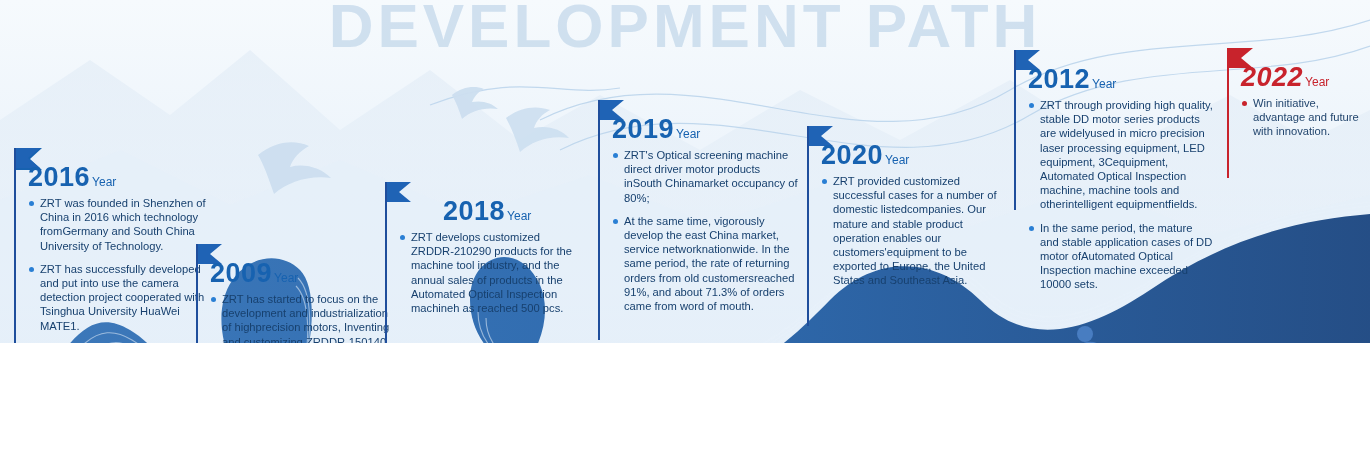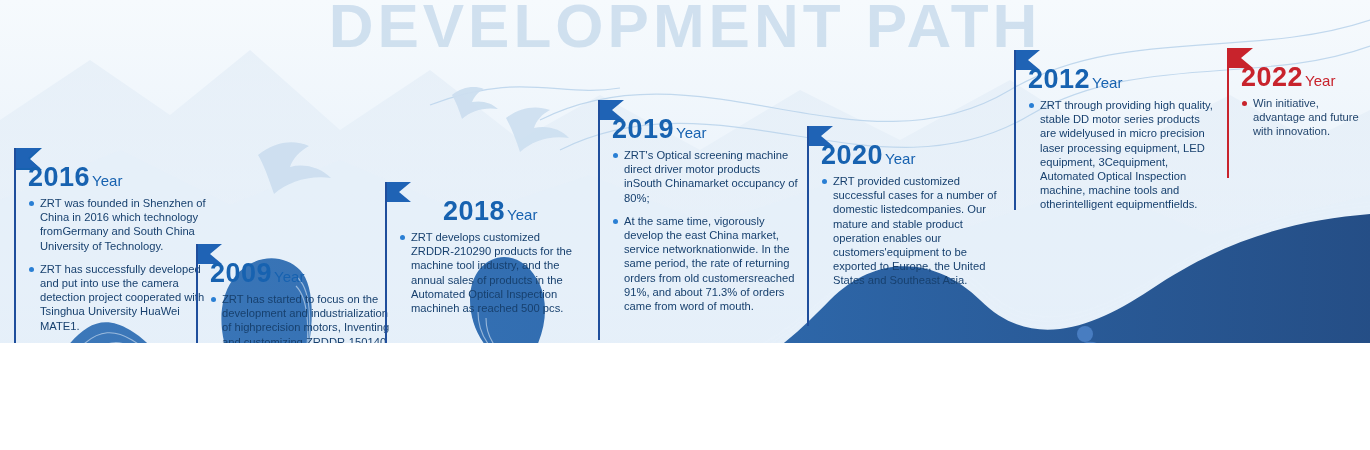--- a/index.html
+++ b/index.html
@@ -65,23 +65,23 @@
     left: 14px;
     top: -6px;
     white-space: nowrap;
   }
   .year-num {
     font-size: 27px;
     font-weight: bold;
     color: #1762b0;
     letter-spacing: 0.5px;
   }
-  .year-num.red { color: #c8232c; }
+  .year-num.red { color: #c8232c; font-style: italic; }
   .year-suffix {
-    font-size: 15px;
+    font-size: 12px;
     color: #1762b0;
     margin-left: 2px;
   }
   .year-suffix.red { color: #c8232c; }
   .bullets {
     position: absolute;
     left: 14px;
     width: 186px;
   }
   .bullet {
@@ -262,20 +262,21 @@
     <div class="flag">
       <svg width="26" height="22" viewBox="0 0 26 22">
           <path d="M0,0 L24,0 L12,10 L24,20 L0,20 Z" fill="#1f63b5"></path>
         </svg>
     </div>
     <div class="year-line" style="top:14px;">
       <span class="year-num">2012</span><span class="year-suffix">Year</span>
     </div>
     <div class="bullets" style="top:48px;">
       <div class="bullet">ZRT through providing high quality, stable DD motor series products are widelyused in micro precision laser processing equipment, LED equipment, 3Cequipment, Automated Optical Inspection machine, machine tools and otherintelligent equipmentfields.</div>
+      <div class="bullet">In the same period, the mature and stable application cases of DD motor ofAutomated Optical Inspection machine exceeded 10000 sets.</div>
     </div>
   </div>
 
   <div class="milestone" style="left:1227px; top:48px;">
     <div class="pole" style="height:130px; background:#c8232c;"></div>
     <div class="flag">
       <svg width="26" height="22" viewBox="0 0 26 22">
           <path d="M0,0 L24,0 L12,10 L24,20 L0,20 Z" fill="#c8232c"></path>
         </svg>
     </div>

